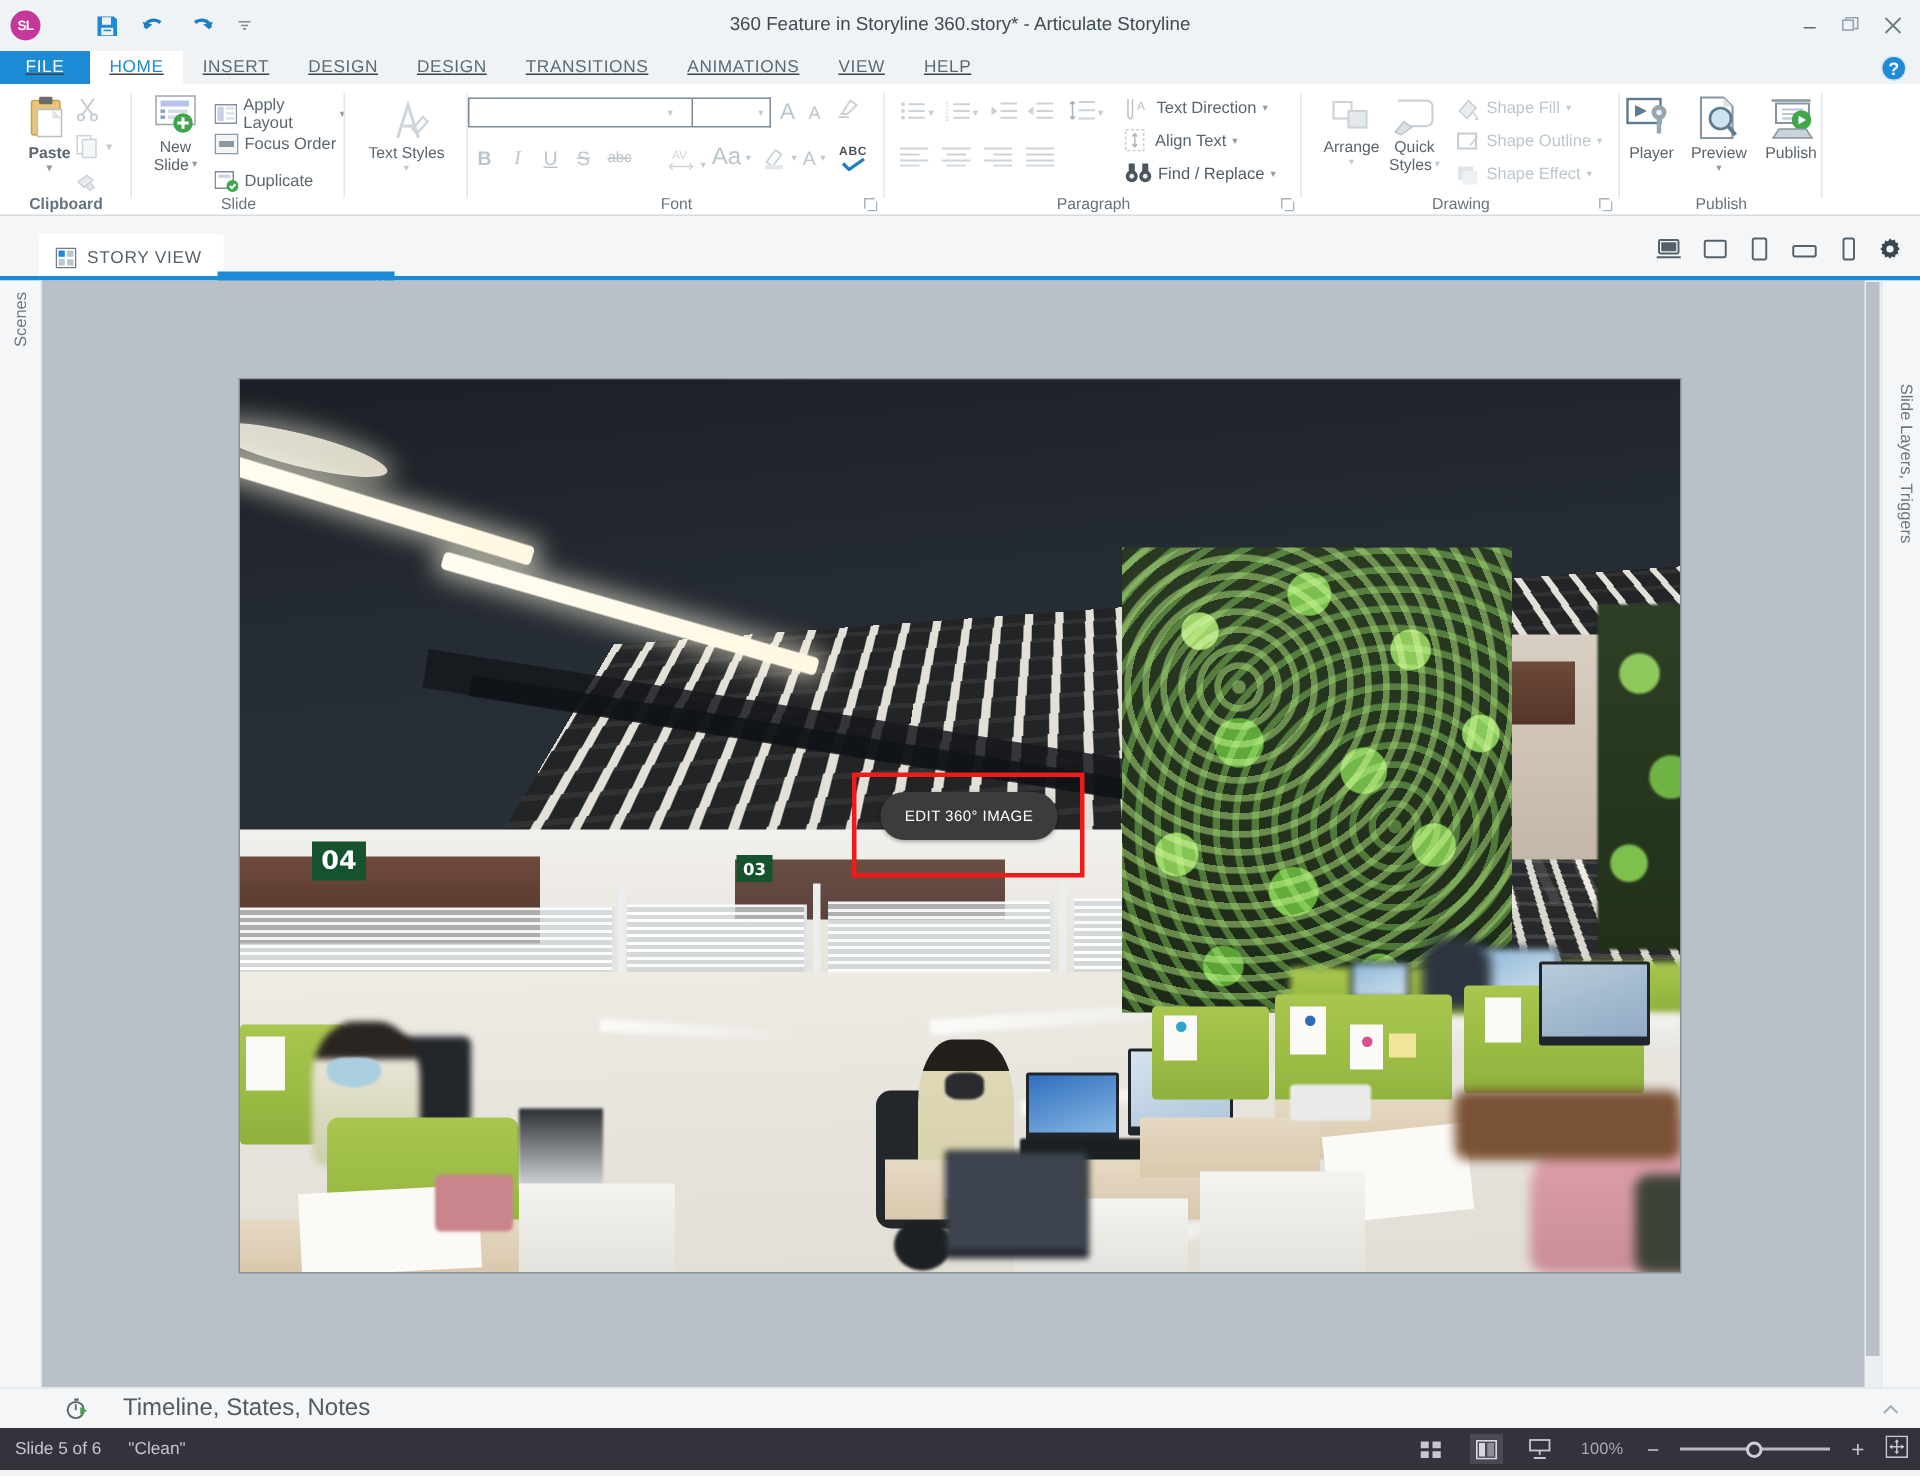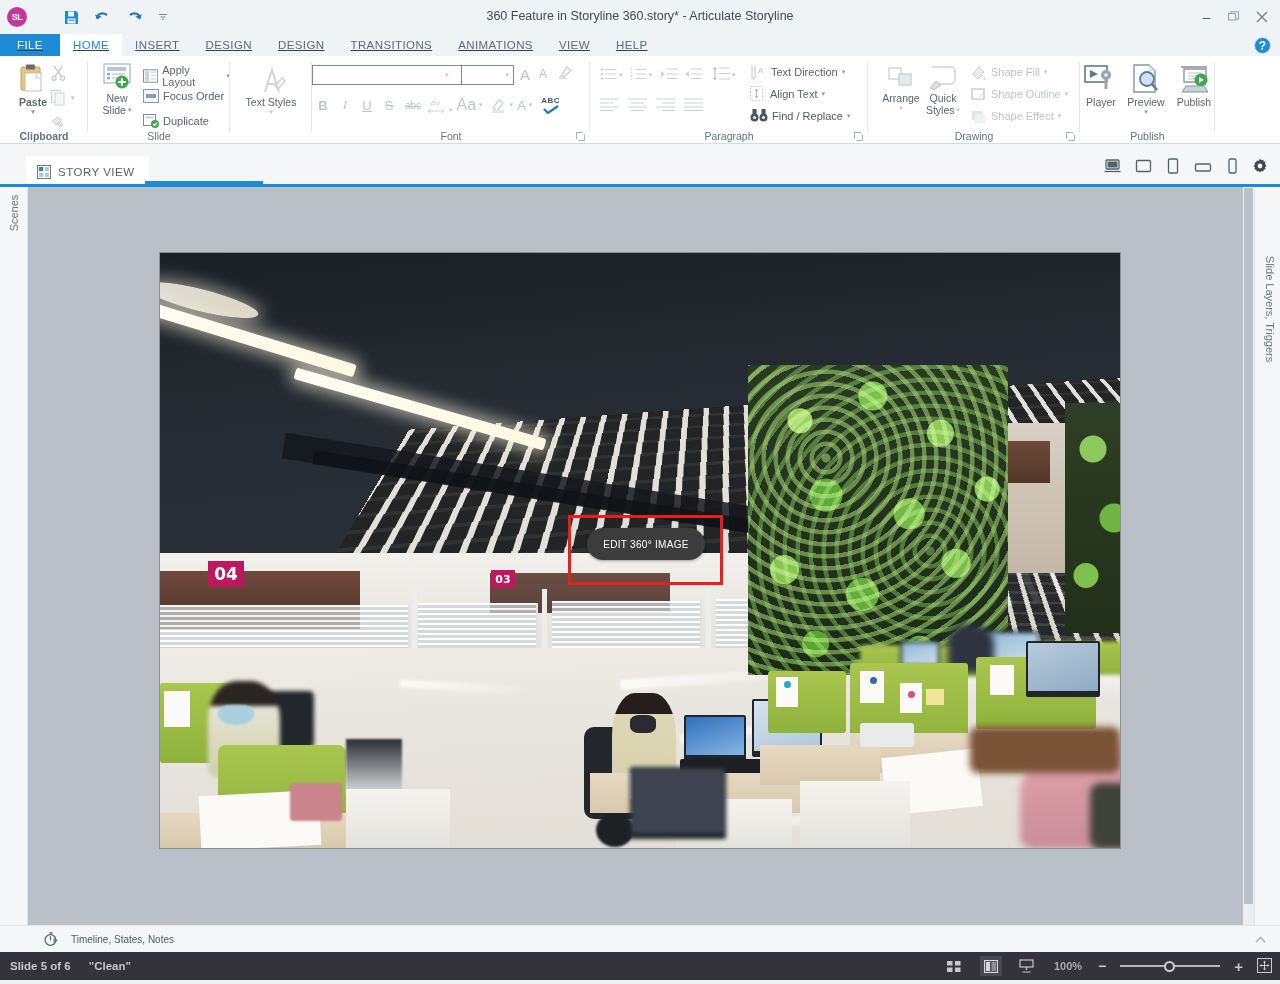--- a/index.html
+++ b/index.html
@@ -201,21 +201,21 @@
   .wall-brown2 {
     position:absolute; left:330px; top:320px; width:180px; height:40px;
     background:linear-gradient(180deg,#5b3c31,#4a3029); opacity:.9;
   }
   .glass-blinds {
     position:absolute; background:
       repeating-linear-gradient(180deg, rgba(255,255,255,.95) 0 2px, rgba(205,212,214,.75) 2px 5px);
     border-right:2px solid #dfe3e4;
   }
   .room-sign {
-    position:absolute; background:#be185d; color:#fff;
+    position:absolute; background:#14532d; color:#fff;
     font-family:"DejaVu Sans", sans-serif; font-weight:bold;
     display:flex; align-items:center; justify-content:center;
   }
   .mullion { position:absolute; background:#eceeee; }
   
   .floor {
     position:absolute; left:0; top:395px; width:960px; height:200px;
     background:linear-gradient(178deg,#efece6 0%,#e8e5de 40%,#e2ded6 100%);
   }
   .floor-gloss {
@@ -298,28 +298,28 @@
     display:flex; align-items:center; justify-content:center;
     box-shadow:0 1px 3px rgba(0,0,0,.35);
   }
 
   
   .timeline-bar {
     position:absolute; left:0; top:925px; width:1280px; height:27px;
     background:#f4f6f8; border-top:1px solid #e2e7ea;
     display:flex; align-items:center;
   }
-  .tl-label { font-size:10px; color:#4f5b64; margin-left:12px; }
+  .tl-label { font-size:16px; color:#4f5b64; margin-left:23px; }
   .tl-collapse { position:absolute; right:14px; top:9px; color:#9aa6ae; font-size:9px; }
 
   
   .statusbar {
     position:absolute; left:0; top:952px; width:1280px; height:28px;
     background:#34323a; color:#c8c6cf;
-    display:flex; align-items:center; font-size:11.5px;font-weight:bold;
+    display:flex; align-items:center; font-size:11.5px;
   }
   .sb-left { margin-left:10px; display:flex; gap:18px; align-items:center; }
   .sb-right { position:absolute; right:8px; display:flex; align-items:center; gap:14px; }
   .sb-viewbtn { width:22px; height:20px; display:flex; align-items:center; justify-content:center; }
   .sb-viewbtn.sel { background:#4a4852; }
   .zoom-pct { color:#a9a7b2; font-size:11px; margin:0 2px; }
   .slider { position:relative; width:100px; height:14px; display:flex; align-items:center; }
   .slider-rail { position:absolute; left:0; right:0; height:1.5px; background:#b9b7c2; }
   .slider-knob {
     position:absolute; left:44px; width:11px; height:11px; border-radius:50%;
@@ -515,21 +515,21 @@
               <path d="M5 11L11 2l4 3-6 6z" fill="none" stroke="#cdd4d9" stroke-width="1.4"></path>
             </svg>
         </span>
       </div>
       <div class="small-row" style="left:0px; top:40px; gap:0;">
         <span class="dis" style="width:22px; text-align:center; font-weight:bold; font-size:13px;">B</span>
         <span class="dis" style="width:22px; text-align:center; font-style:italic; font-size:13px; font-family:'Liberation Serif',serif;">I</span>
         <span class="dis" style="width:22px; text-align:center; text-decoration:underline; font-size:13px;">U</span>
         <span class="dis" style="width:22px; text-align:center; text-decoration:line-through; font-size:13px;">S</span>
         <span class="dis" style="width:26px; text-align:center; text-decoration:line-through; font-size:10px;">abc</span>
-        <span style="display:flex; align-items:flex-end; gap:3px; margin-left:0;">
+        <span style="display:flex; align-items:flex-end; gap:3px; margin-left:18px;">
           <svg width="20" height="17" viewBox="0 0 20 17">
               <text x="4" y="9" font-size="8" fill="#cdd4d9" font-family="Liberation Sans">AV</text>
               <path d="M2 14h16M2 14l2.5-2M2 14l2.5 2M18 14l-2.5-2M18 14l-2.5 2" stroke="#cdd4d9" stroke-width="1"></path>
             </svg>
           <span class="caret-dis">▾</span>
         </span>
         <span style="display:flex; align-items:center; gap:3px; margin-left:4px;">
           <span class="dis" style="font-size:16px;">Aa</span>
           <span class="caret-dis">▾</span>
         </span>

